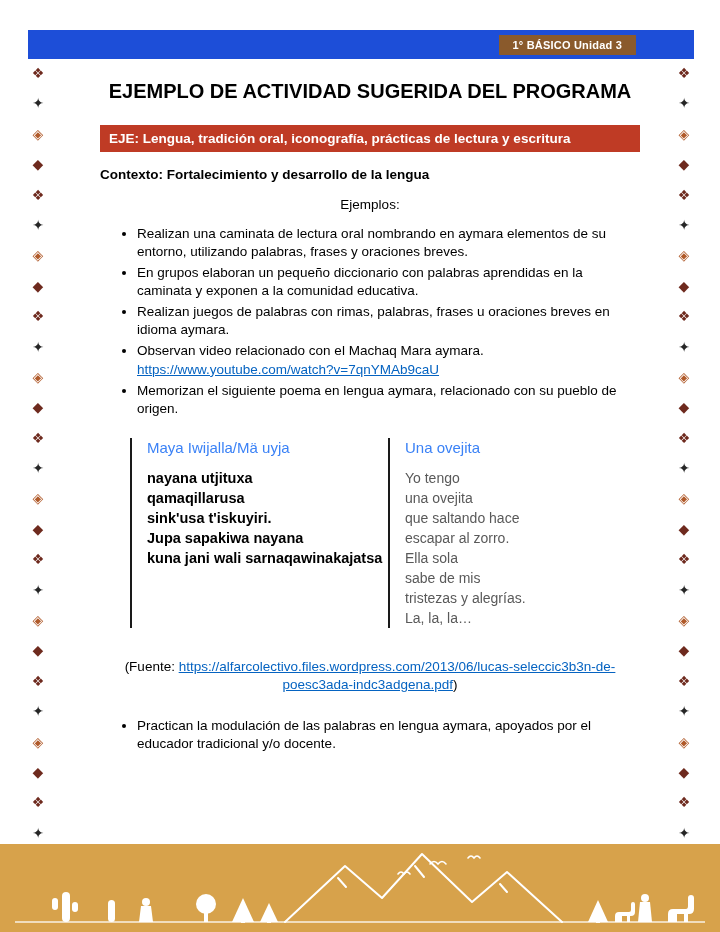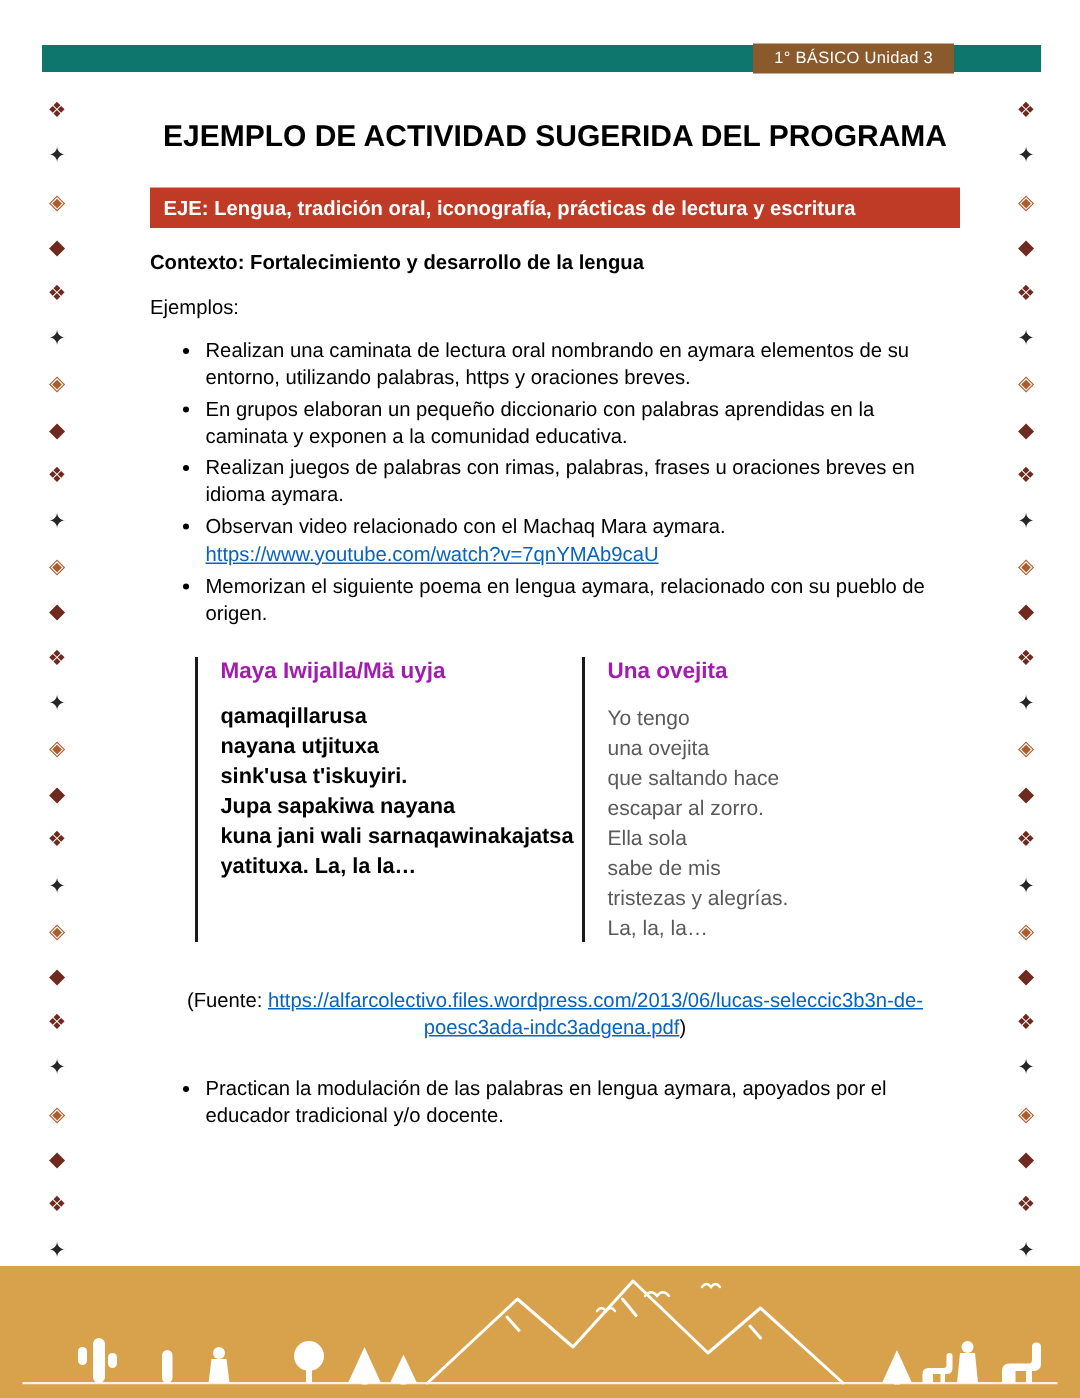--- a/index.html
+++ b/index.html
@@ -5,22 +5,23 @@
   * { box-sizing: border-box; }
   html,body { margin:0; padding:0; background:#ffffff; }
   .page {
     position:relative; width:720px; height:932px; margin:0 auto;
     background:#ffffff; overflow:hidden;
     font-family:"Liberation Sans", sans-serif; color:#000;
   }
 
   
   .topbar {
-    position:absolute; left:28px; right:26px; top:30px; height:18px;
-    background:#0f766e;
+    position:absolute; left:28px; right:26px; top:30px; height:29px;
+    background:#1d4ed8;
+    font-weight:bold;
   }
   .badge {
     position:absolute; right:58px; top:50%; transform:translateY(-50%);
     background:#8a5a2c; color:#fff; font-size:11px; padding:4px 14px;
     letter-spacing:.2px; white-space:nowrap;
   }
 
   
   .decor {
     position:absolute; top:66px; bottom:92px; width:26px;
@@ -37,35 +38,35 @@
   h1.title {
     font-size:20px; font-weight:bold; text-align:center; margin:0 0 22px 0;
   }
   .eje {
     background:#bf3b25; color:#fff; font-weight:bold; font-size:13.5px;
     padding:6px 9px;
   }
   .contexto { font-weight:bold; font-size:13.5px; margin-top:15px; }
   .actividad { font-size:13.5px; line-height:1.38; margin:15px 0 0 0; }
   .act-label { color:#e87820; font-weight:bold; }
-  .ejemplos { font-size:13.5px; margin-top:15px; }
+  .ejemplos { font-size:13.5px; margin-top:15px;text-align:center; }
 
   ul.bullets { margin:13px 0 0 0; padding-left:37px; list-style:disc; }
   ul.bullets li { font-size:13.5px; line-height:1.34; margin-bottom:3px; }
   .bold { font-weight:normal; }
   a.link { color:#0563c1; text-decoration:underline; cursor:pointer; overflow-wrap:anywhere; }
   .block-link { display:block; }
 
   
   .poem { margin:20px 0 0 30px; display:flex; }
   .vrule { width:2px; background:#1a1a1a; align-self:stretch; }
   .poem-col { padding-left:15px; }
   .poem-left { width:256px; font-weight:bold; font-size:14.5px; line-height:20px; color:#000; }
   .poem-right { font-size:14px; line-height:20px; color:#595959; font-weight:normal; }
-  .poem-title { font-size:15px; font-weight:bold; color:#a21caf; margin-bottom:10px; }
+  .poem-title { font-size:15px; font-weight:normal; color:#3b82f6; margin-bottom:10px; }
   .poem-line { white-space:nowrap; }
 
   .fuente { margin:30px 0 0 0; font-size:13.5px; line-height:1.38;text-align:center; }
 
   ul.bullets.last { margin-top:22px; }
 
   
   .footer {
     position:absolute; left:0; right:0; bottom:0; height:88px;
     background:#d7a24b;
@@ -143,37 +144,36 @@
     <h1 class="title">EJEMPLO DE ACTIVIDAD SUGERIDA DEL PROGRAMA</h1>
 
     <div class="eje">EJE: Lengua, tradición oral, iconografía, prácticas de lectura y escritura</div>
 
     <div class="contexto">Contexto: Fortalecimiento y desarrollo de la lengua</div>
 
 
     <div class="ejemplos">Ejemplos:</div>
 
     <ul class="bullets">
-      <li><span>Realizan una caminata de lectura oral nombrando en aymara elementos de su entorno, utilizando palabras, https y oraciones breves.</span></li>
+      <li><span>Realizan una caminata de lectura oral nombrando en aymara elementos de su entorno, utilizando palabras, frases y oraciones breves.</span></li>
       <li><span>En grupos elaboran un pequeño diccionario con palabras aprendidas en la caminata y exponen a la comunidad educativa.</span></li>
       <li><span>Realizan juegos de palabras con rimas, palabras, frases u oraciones breves en idioma aymara.</span></li>
       <li><span>Observan video relacionado con el </span><span class="bold">Machaq Mara</span><span> aymara.</span><a class="link block-link">https://www.youtube.com/watch?v=7qnYMAb9caU</a></li>
       <li><span>Memorizan el siguiente poema en lengua aymara, relacionado con su pueblo de origen.</span></li>
     </ul>
 
     <div class="poem">
       <div class="vrule"></div>
       <div class="poem-col poem-left">
         <div class="poem-title">Maya Iwijalla/Mä uyja</div>
+        <div class="poem-line">nayana utjituxa</div>
         <div class="poem-line">qamaqillarusa</div>
-        <div class="poem-line">nayana utjituxa</div>
         <div class="poem-line">sink'usa t'iskuyiri.</div>
         <div class="poem-line">Jupa sapakiwa nayana</div>
         <div class="poem-line">kuna jani wali sarnaqawinakajatsa</div>
-        <div class="poem-line">yatituxa. La, la la…</div>
       </div>
       <div class="vrule"></div>
       <div class="poem-col poem-right">
         <div class="poem-title">Una ovejita</div>
         <div class="poem-line">Yo tengo</div>
         <div class="poem-line">una ovejita</div>
         <div class="poem-line">que saltando hace</div>
         <div class="poem-line">escapar al zorro.</div>
         <div class="poem-line">Ella sola</div>
         <div class="poem-line">sabe de mis</div>

